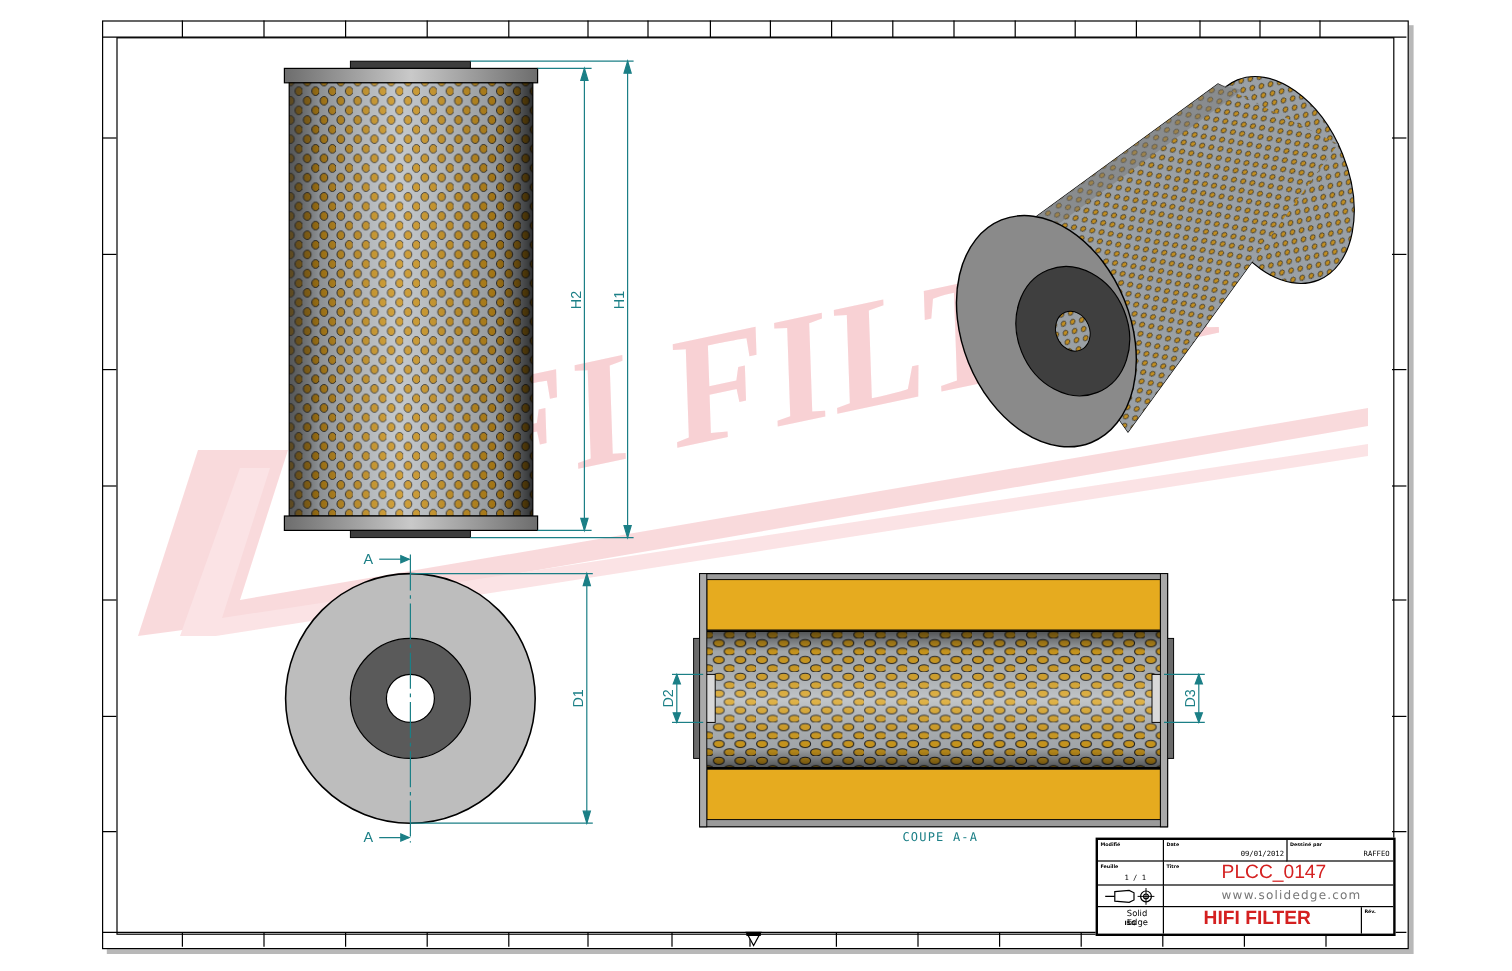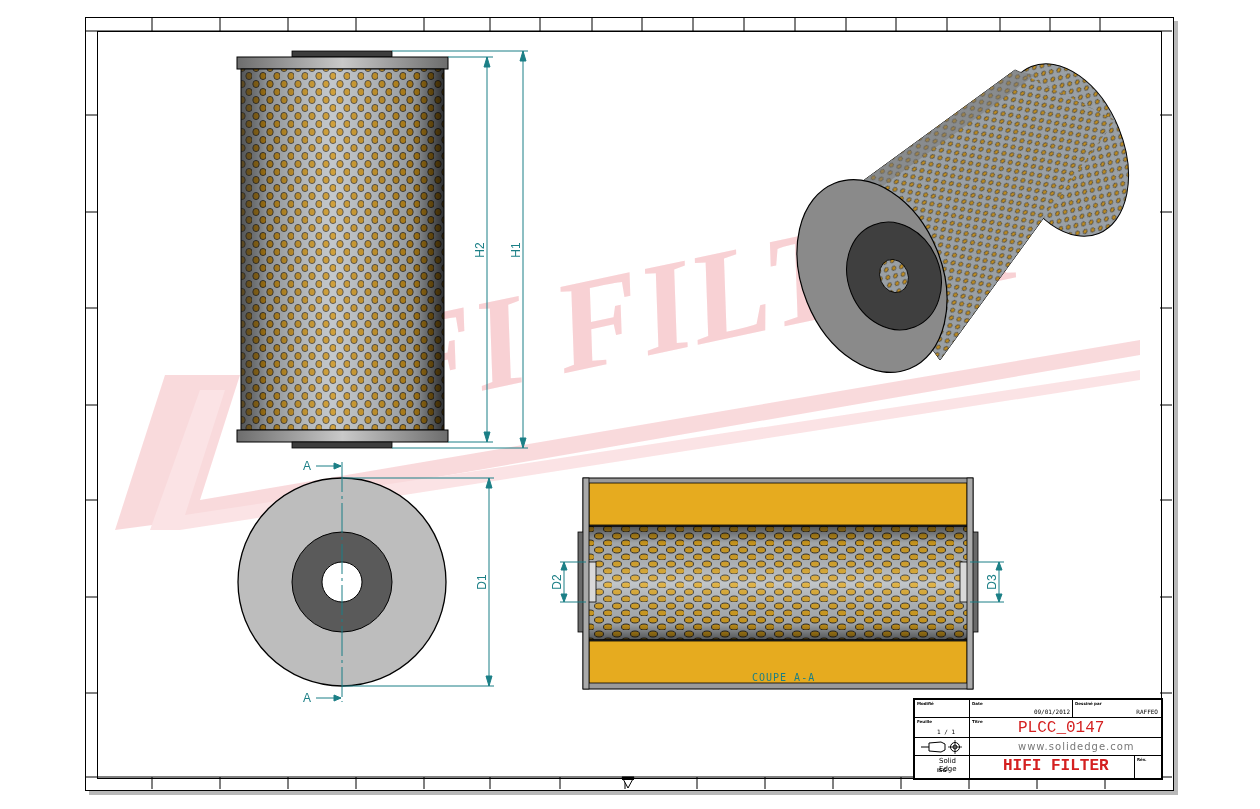--- a/index.html
+++ b/index.html
@@ -4,23 +4,23 @@
 <style>
   html,body{margin:0;padding:0;background:#ffffff;}
   body{width:1260px;height:809px;position:relative;overflow:hidden;font-family:"Liberation Sans",sans-serif;}
   .sheet{position:absolute;left:85px;top:17px;width:1087px;height:772px;border:1.5px solid #000;background:#fff;box-shadow:4px 4px 0 #b8b8b8;}
   .inner{position:absolute;left:97px;top:31px;width:1063px;height:746px;border:1.5px solid #000;}
   svg{position:absolute;left:0;top:0;}
   .tb{position:absolute;left:913px;top:698px;width:246px;height:78px;border:2px solid #000;background:#fff;}
   .tb .cell{position:absolute;border-right:1px solid #000;border-bottom:1px solid #000;box-sizing:border-box;}
   .tb .lbl{position:absolute;left:2px;top:1px;font-size:4px;font-weight:bold;font-family:"DejaVu Sans",sans-serif;}
   .tb .val{position:absolute;font-size:6px;font-family:"DejaVu Sans Mono",monospace;}
-  .title-red{position:absolute;color:#d42020;font-family:Liberation Mono, monospace;}
+  .title-red{position:absolute;color:#d42020;font-family:Liberation Sans, sans-serif;}
   .dim{font-family:"Liberation Sans",sans-serif;fill:#1b7f86;font-size:12px;}
-  .coupe{position:absolute;left:752px;top:672px;font-size:10px;color:#1b7f86;font-family:"DejaVu Sans Mono",monospace;letter-spacing:1px;}
+  .coupe{position:absolute;left:752px;top:693px;font-size:10px;color:#1b7f86;font-family:"DejaVu Sans Mono",monospace;letter-spacing:1px;}
 </style>
 </head>
 <body>
 
 <div class="sheet"></div>
 <div class="inner"></div>
 
 <svg width="1260" height="809" viewBox="0 0 1260 809">
   <defs>
     <pattern id="holesFront" x="0" y="0" width="14" height="16" patternUnits="userSpaceOnUse">

